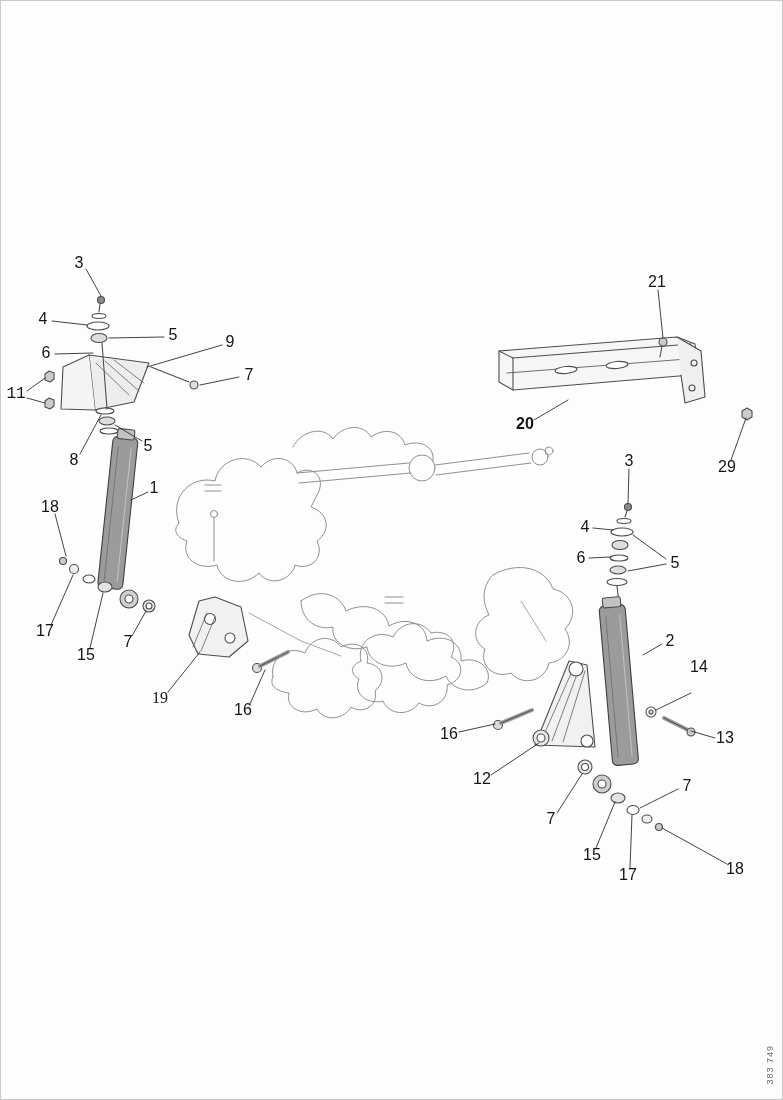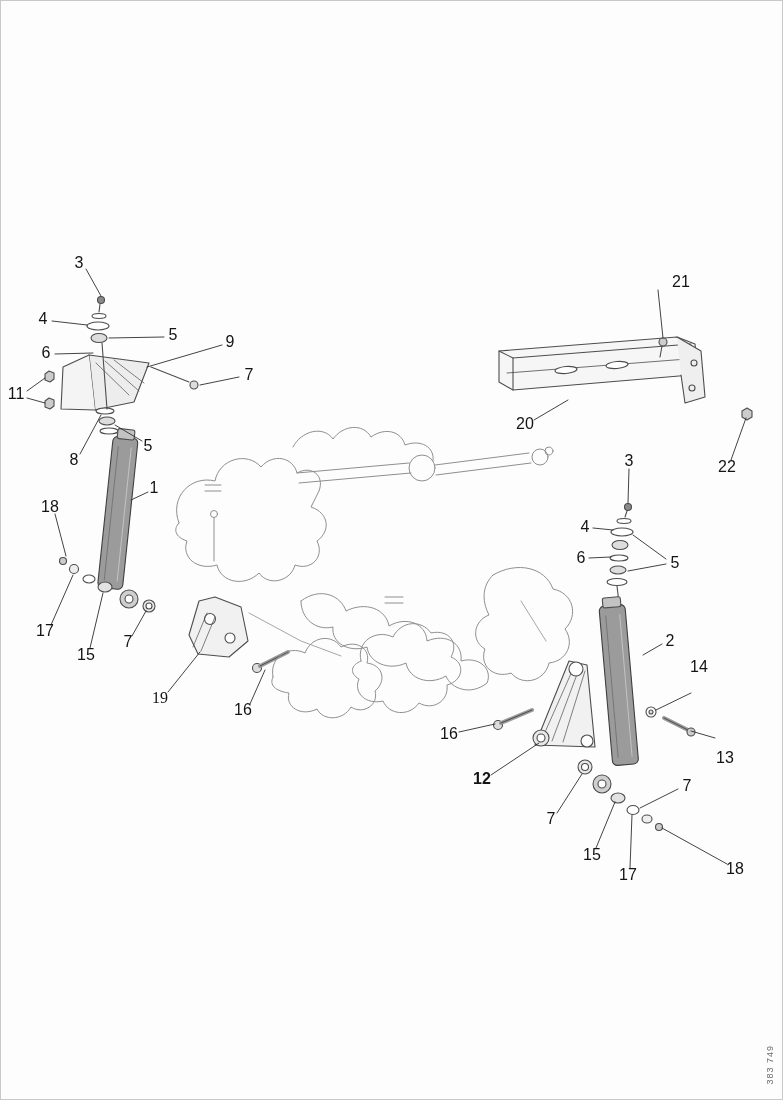--- a/index.html
+++ b/index.html
@@ -228,42 +228,42 @@
     </g>
   </svg>
 
   <div>
       <div class="callout" style="left: 78px; top: 262px;">3</div>
       <div class="callout" style="left: 42px; top: 318px;">4</div>
       <div class="callout" style="left: 172px; top: 334px;">5</div>
       <div class="callout" style="left: 45px; top: 352px;">6</div>
       <div class="callout" style="left: 229px; top: 341px;">9</div>
       <div class="callout" style="left: 248px; top: 374px;">7</div>
-      <div class="callout" style="left: 15px; top: 393px;">11</div>
+      <div class="callout" style="left: 15px; top: 393px; font-family: Liberation Mono, monospace;">11</div>
       <div class="callout" style="left: 147px; top: 445px;">5</div>
       <div class="callout" style="left: 73px; top: 459px;">8</div>
       <div class="callout" style="left: 153px; top: 487px;">1</div>
       <div class="callout" style="left: 49px; top: 506px;">18</div>
       <div class="callout" style="left: 44px; top: 630px;">17</div>
       <div class="callout" style="left: 85px; top: 654px;">15</div>
       <div class="callout" style="left: 127px; top: 641px;">7</div>
       <div class="callout" style="left: 159px; top: 697px; font-family: Liberation Serif, serif;">19</div>
       <div class="callout" style="left: 242px; top: 709px;">16</div>
-      <div class="callout" style="left: 656px; top: 281px; margin-left: 24px;">21</div>
-      <div class="callout" style="left: 524px; top: 423px;">20</div>
-      <div class="callout" style="left: 726px; top: 466px;">22</div>
+      <div class="callout" style="left: 656px; top: 281px;">21</div>
+      <div class="callout" style="left: 524px; top: 423px; font-weight: bold;">20</div>
+      <div class="callout" style="left: 726px; top: 466px;">29</div>
       <div class="callout" style="left: 628px; top: 460px;">3</div>
       <div class="callout" style="left: 584px; top: 526px;">4</div>
       <div class="callout" style="left: 580px; top: 557px;">6</div>
       <div class="callout" style="left: 674px; top: 562px;">5</div>
       <div class="callout" style="left: 669px; top: 640px;">2</div>
       <div class="callout" style="left: 698px; top: 666px;">14</div>
-      <div class="callout" style="left: 724px; top: 757px;">13</div>
+      <div class="callout" style="left: 724px; top: 737px;">13</div>
       <div class="callout" style="left: 448px; top: 733px;">16</div>
-      <div class="callout" style="left: 481px; top: 778px; font-weight: bold;">12</div>
+      <div class="callout" style="left: 481px; top: 778px;">12</div>
       <div class="callout" style="left: 550px; top: 818px;">7</div>
       <div class="callout" style="left: 686px; top: 785px;">7</div>
       <div class="callout" style="left: 591px; top: 854px;">15</div>
       <div class="callout" style="left: 627px; top: 874px;">17</div>
       <div class="callout" style="left: 734px; top: 868px;">18</div>
     </div>
 
   <div class="drawing-number">383 749</div>
 </div>
 

